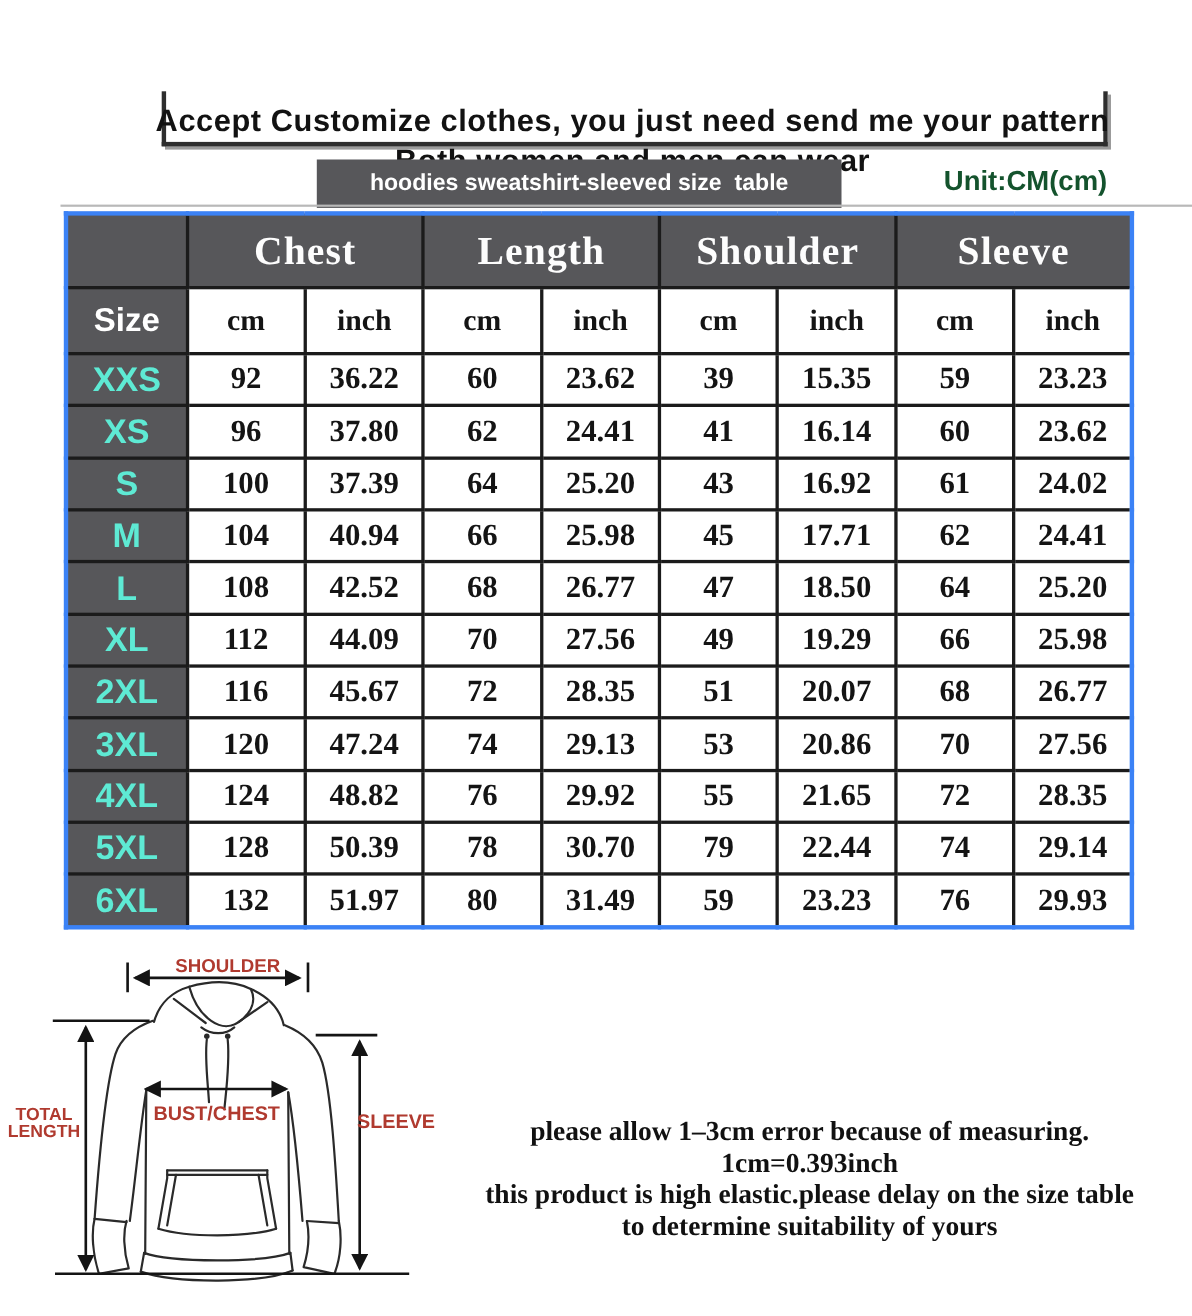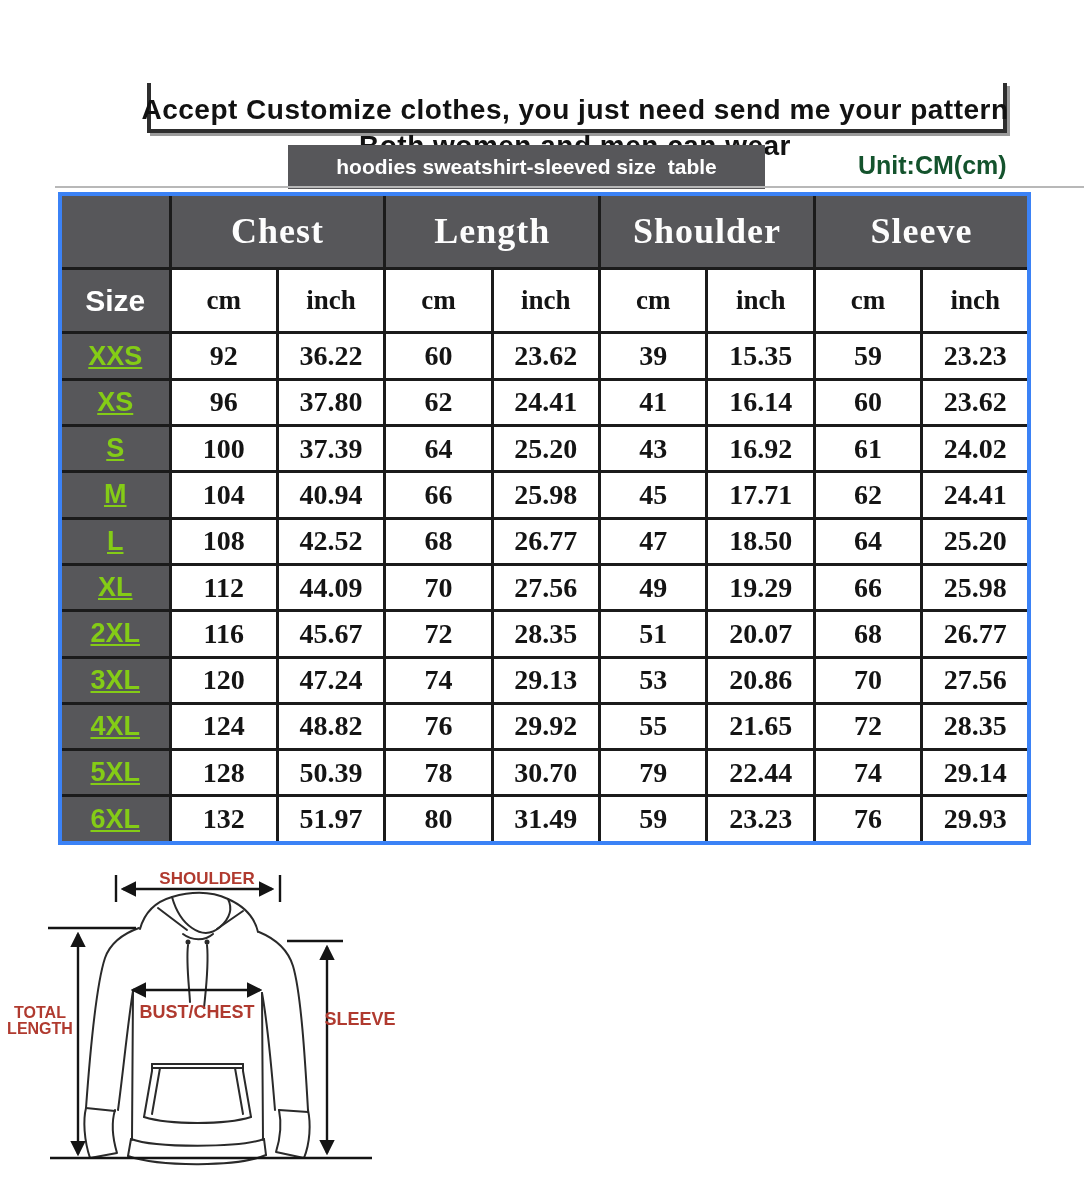--- a/index.html
+++ b/index.html
@@ -28,22 +28,22 @@
                    border-collapse:collapse;table-layout:fixed;border:4px solid #3b82f6;}
   table.size-table td{border:3px solid #1b1b1b;text-align:center;vertical-align:middle;padding:0;}
   tr.ghr{height:56px;}
   tr.uhr{height:49px;}
   td.corner{background:#57575a;border-bottom-color:#ffffff;border-right-color:#ffffff;}
   td.gh{background:#57575a;color:#fdfdfd;font-family:"Liberation Serif",serif;font-weight:bold;
         font-size:36px;letter-spacing:1px;border-left-color:#ffffff;border-right-color:#ffffff;}
   td.sizehead{background:#57575a;color:#ffffff;font-weight:bold;font-size:30px;
               border-top-color:#ffffff;border-bottom-color:#ffffff;}
   td.unit-h{background:#fff;font-family:"Liberation Serif",serif;font-weight:bold;font-size:27px;}
-  td.szc{background:#57575a;color:#84cc16;font-weight:bold;font-size:27px;
-         border-top-color:#ffffff;border-bottom-color:#ffffff;text-decoration:underline;}
+  td.szc{background:#57575a;color:#5eead4;font-weight:bold;font-size:31px;
+         border-top-color:#ffffff;border-bottom-color:#ffffff;}
   td.val{background:#fff;font-family:"Liberation Serif",serif;font-weight:bold;font-size:28px;}
 
   
   svg.diagram{position:absolute;left:0px;top:858px;}
   .mline{stroke:#141414;stroke-width:2.4;fill:none;}
   .dline{stroke:#2a2a2a;stroke-width:2;fill:none;stroke-linecap:round;stroke-linejoin:round;}
   .dlabel{fill:#b03a2f;font-family:"Liberation Sans",sans-serif;font-weight:bold;}
 
   
   .notes{position:absolute;left:400px;top:1014px;width:672px;text-align:center;
@@ -268,14 +268,20 @@
 
     <g>
       <text class="dlabel" x="207" y="26" font-size="17" text-anchor="middle">SHOULDER</text>
       <text class="dlabel" x="40" y="160" font-size="16" text-anchor="middle">TOTAL</text>
       <text class="dlabel" x="40" y="176" font-size="16" text-anchor="middle">LENGTH</text>
       <text class="dlabel" x="197" y="160" font-size="18" text-anchor="middle">BUST/CHEST</text>
       <text class="dlabel" x="360" y="167" font-size="18" text-anchor="middle">SLEEVE</text>
     </g>
   </svg>
 
+  <div class="notes">
+    <div>please allow 1–3cm error because of measuring.</div>
+    <div>1cm=0.393inch</div>
+    <div>this product is high elastic.please delay on the size table</div>
+    <div>to determine suitability of yours</div>
+  </div>
 
 </div>
 
 </body></html>

